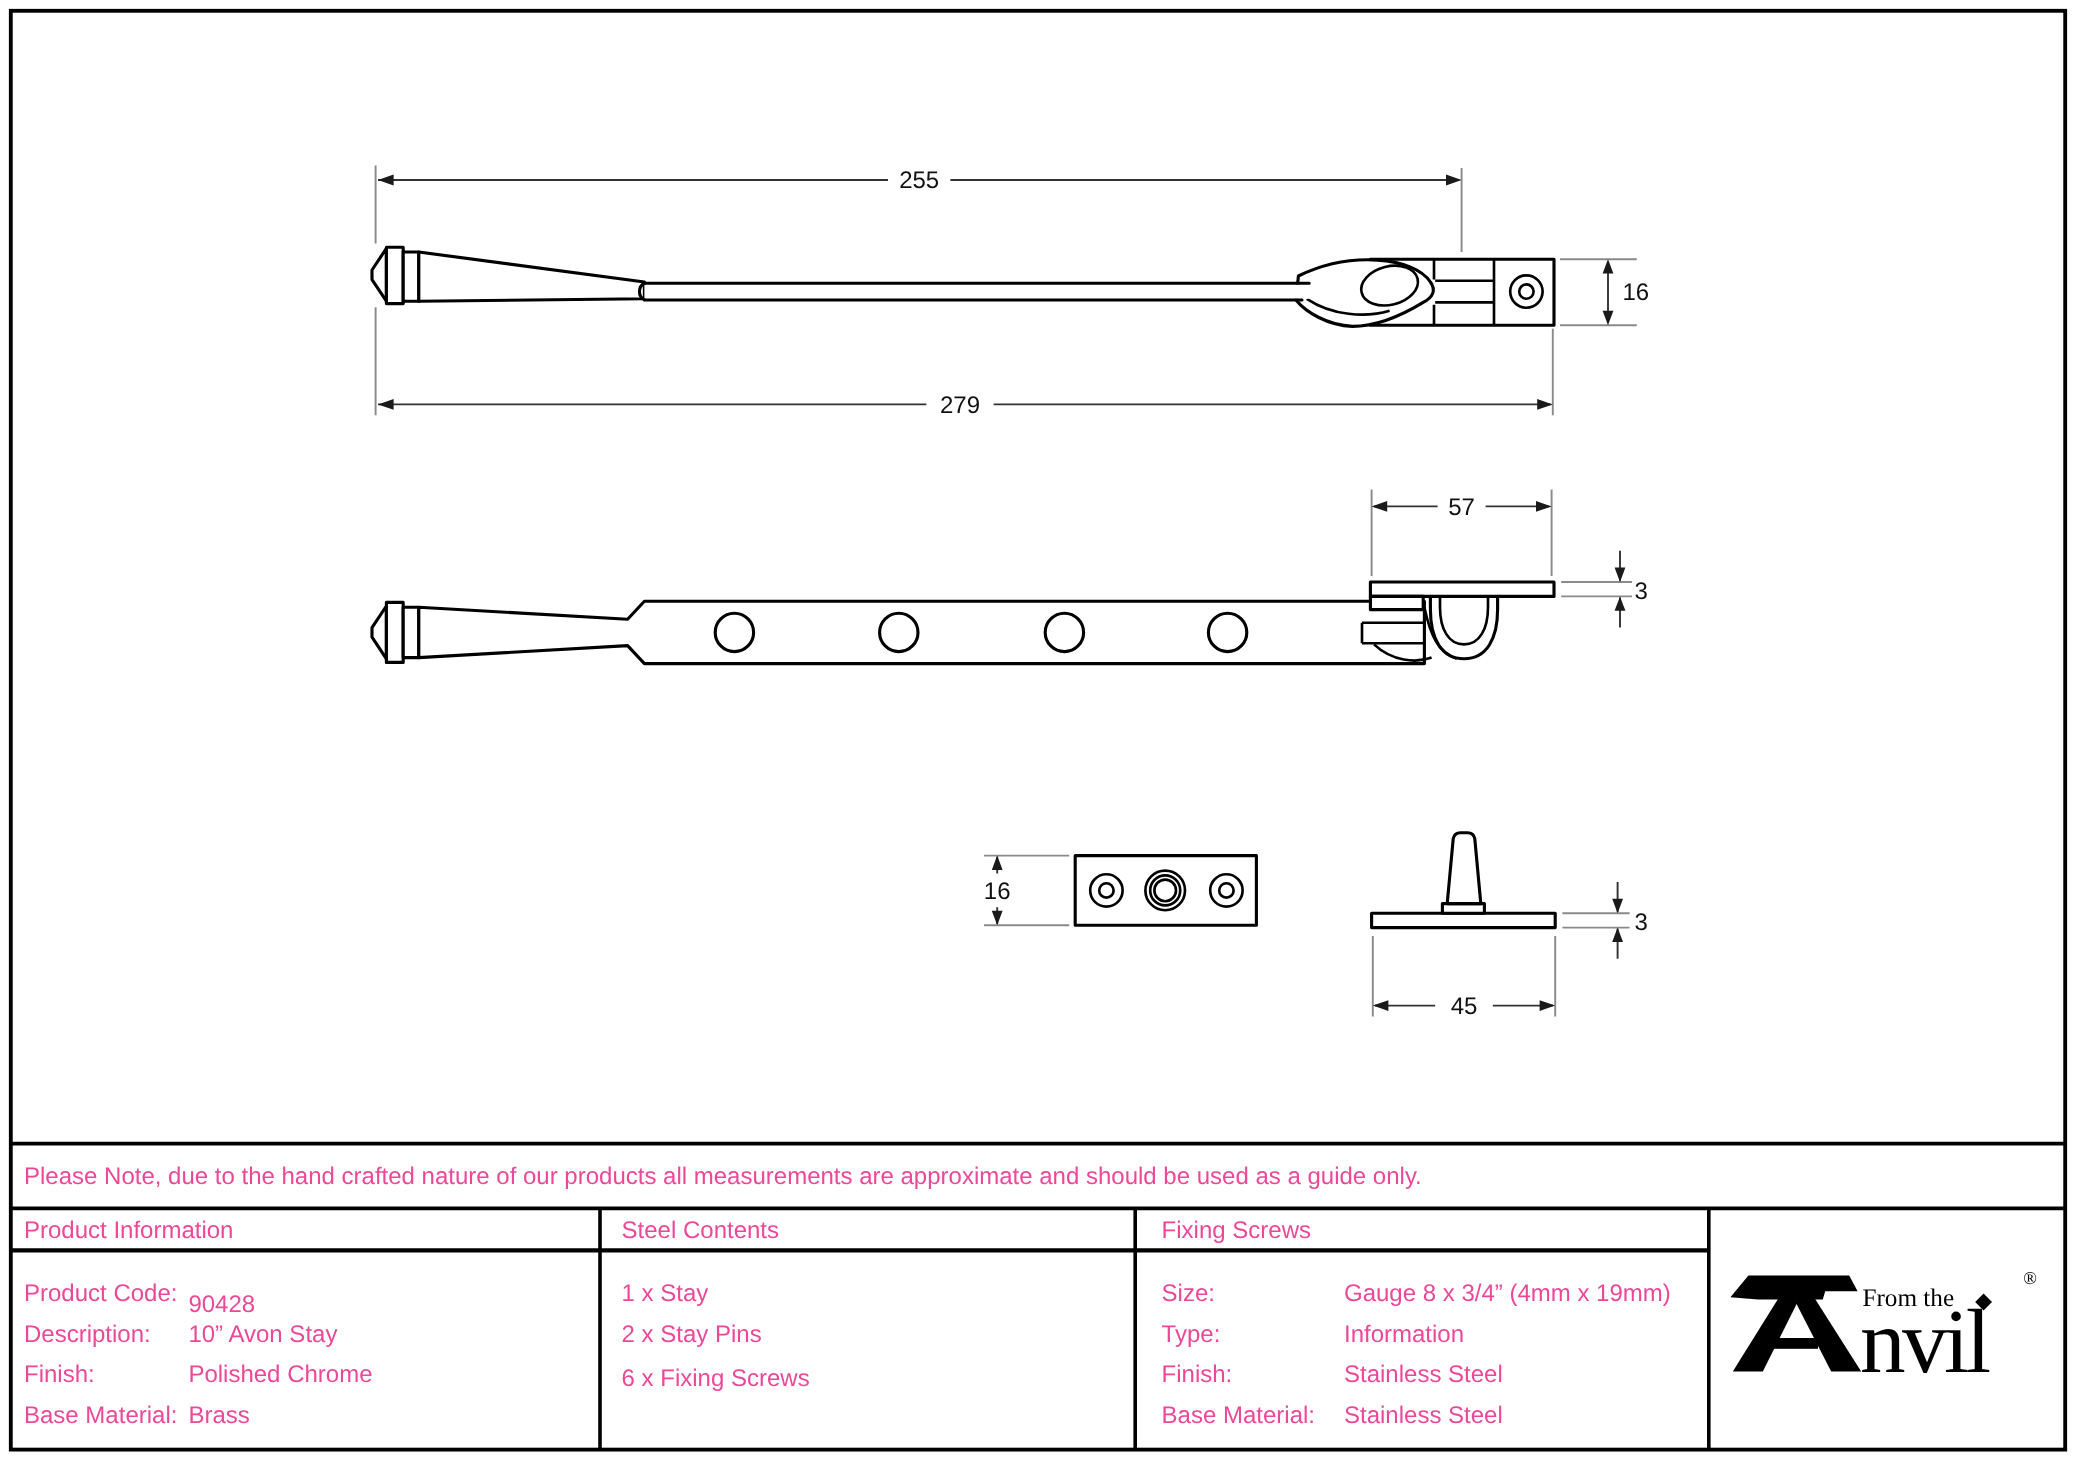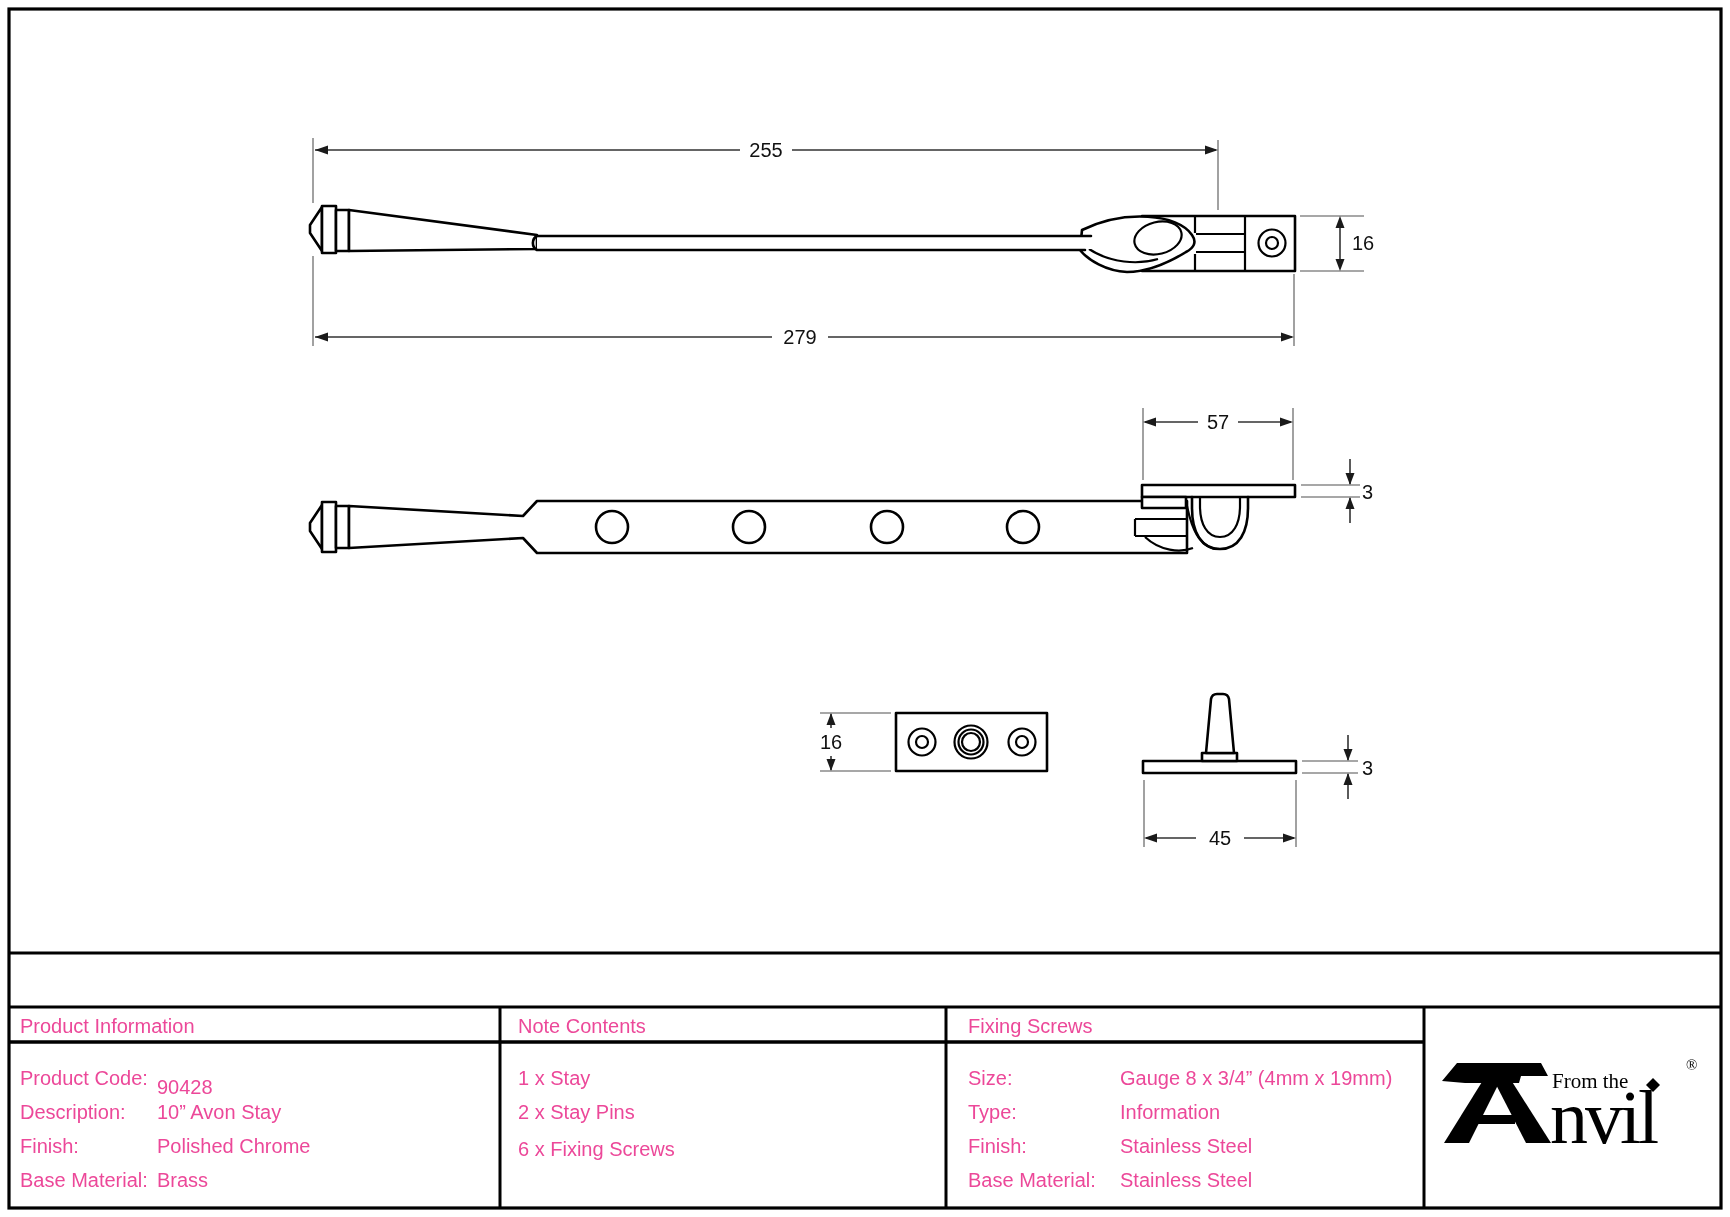--- a/index.html
+++ b/index.html
@@ -157,23 +157,24 @@
     </g>
 
     <g>
       <path class="tbl" stroke-width="3" d="M9,953 H1721"></path>
       <path class="tbl" stroke-width="3" d="M9,1007 H1721"></path>
       <path class="tbl" stroke-width="3.4" d="M9,1042 H1424"></path>
       <path class="tbl" stroke-width="3" d="M500,1007 V1208 M946,1007 V1208 M1424,1007 V1208"></path>
     </g>
   </svg>
 
+  <div class="txt" style="left:20px;top:968px;">Please Note, due to the hand crafted nature of our products all measurements are approximate and should be used as a guide only.</div>
 
   <div class="txt" style="left:20px;top:1013px;">Product Information</div>
-  <div class="txt" style="left:518px;top:1013px;">Note Contents</div>
+  <div class="txt" style="left:518px;top:1013px;">Steel Contents</div>
   <div class="txt" style="left:968px;top:1013px;">Fixing Screws</div>
 
   <div>
     <div class="txt" style="left:20px;top:1065px;">Product Code:</div>
     <div class="txt" style="left:157px;top:1050px;margin-top:24px;">90428</div>
     <div class="txt" style="left:20px;top:1099px;">Description:</div>
     <div class="txt" style="left:157px;top:1099px;">10” Avon Stay</div>
     <div class="txt" style="left:20px;top:1133px;">Finish:</div>
     <div class="txt" style="left:157px;top:1133px;text-align:right;">Polished Chrome</div>
     <div class="txt" style="left:20px;top:1167px;">Base Material:</div>

